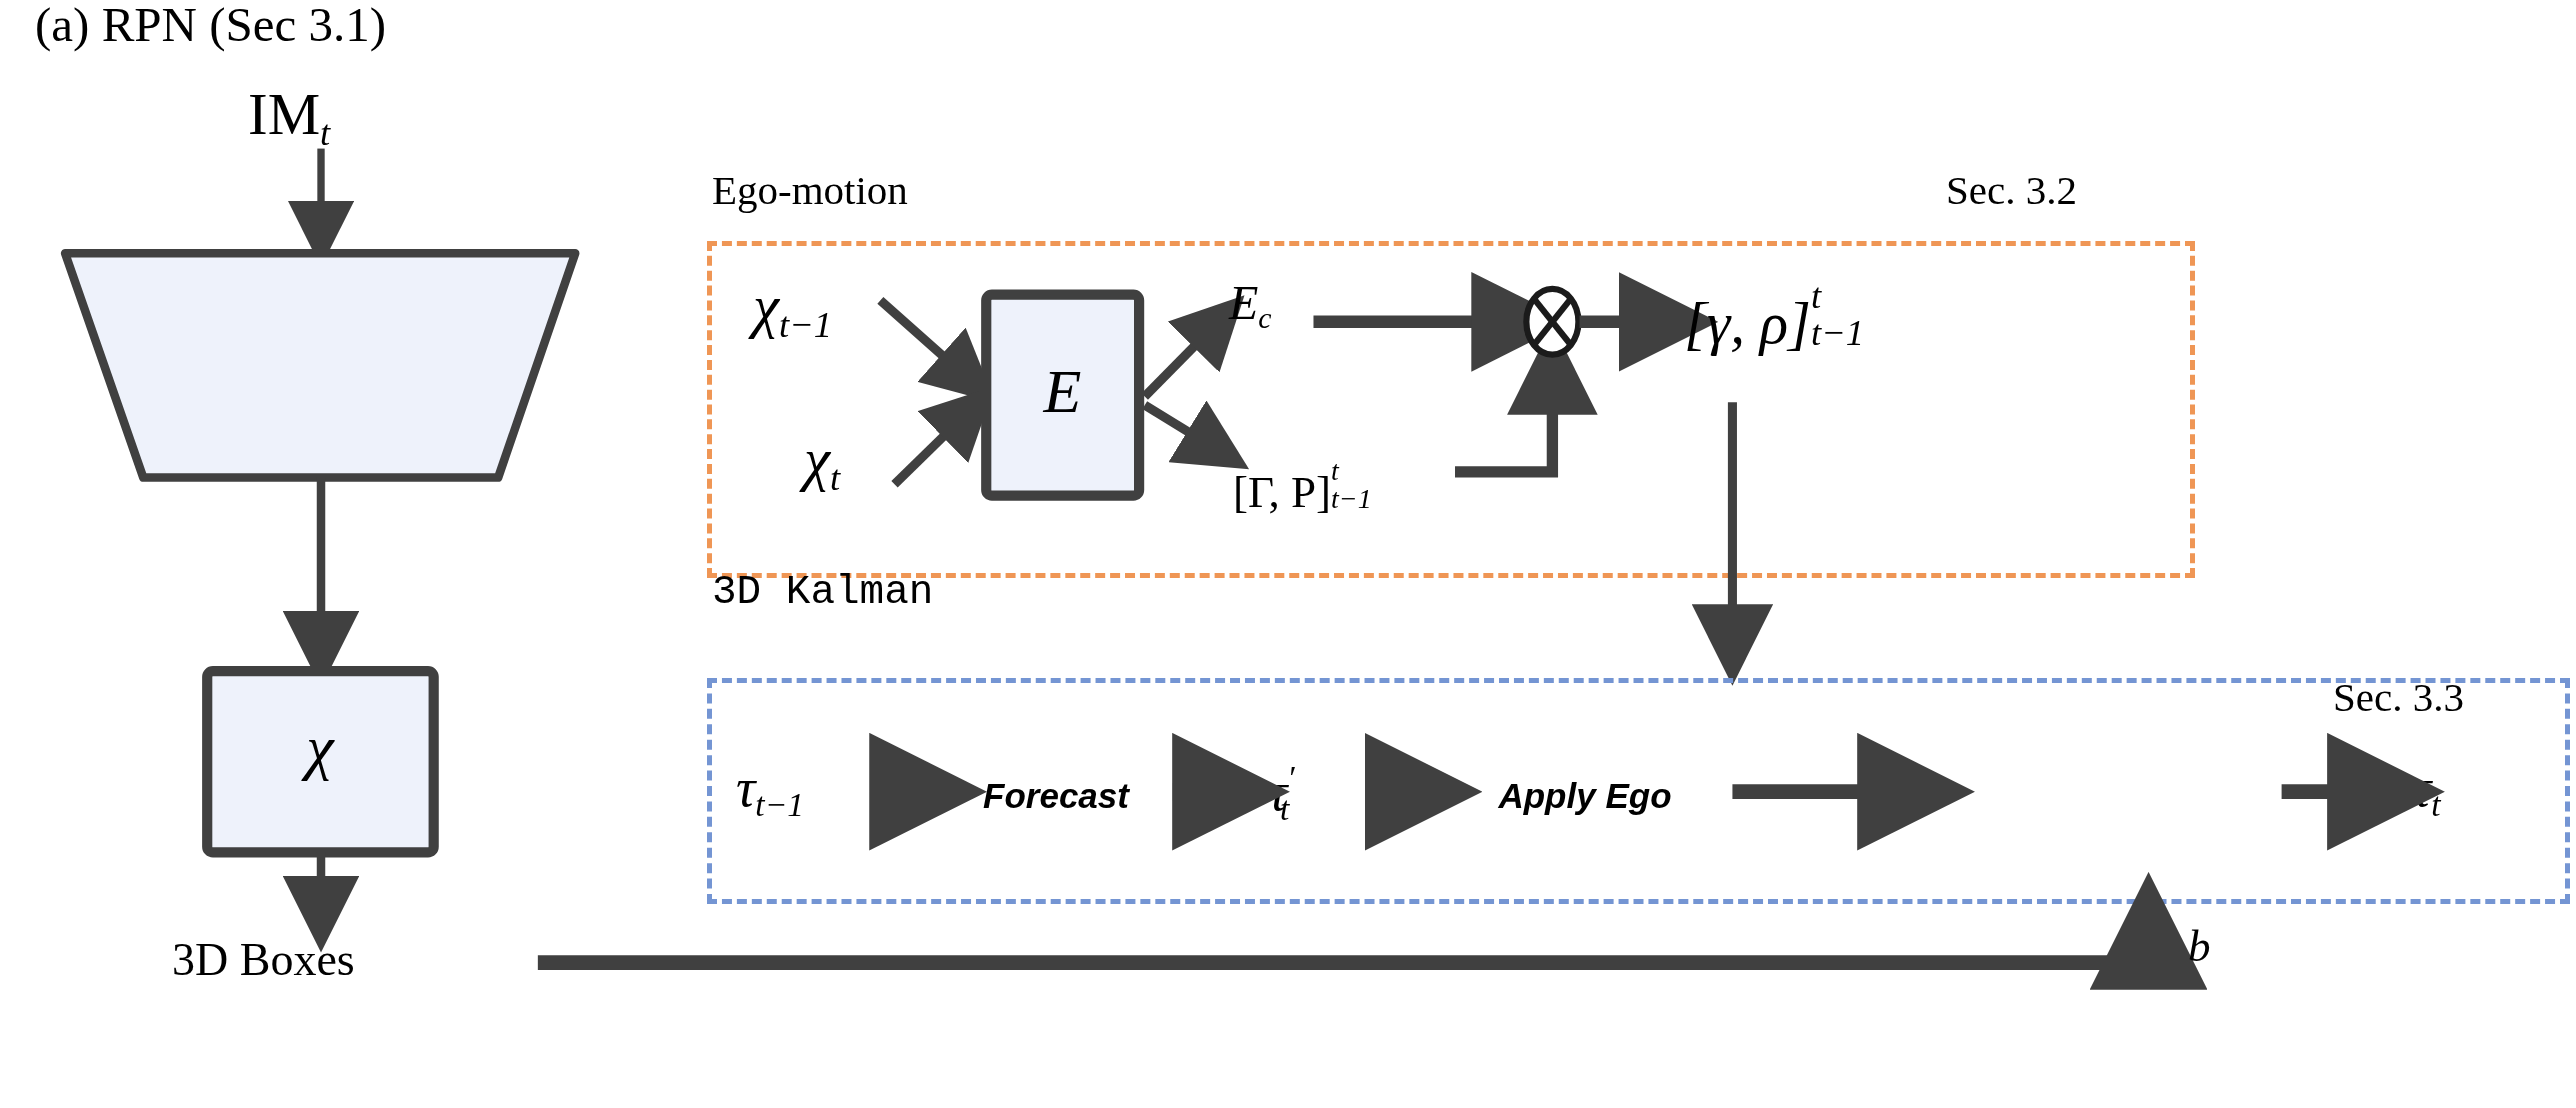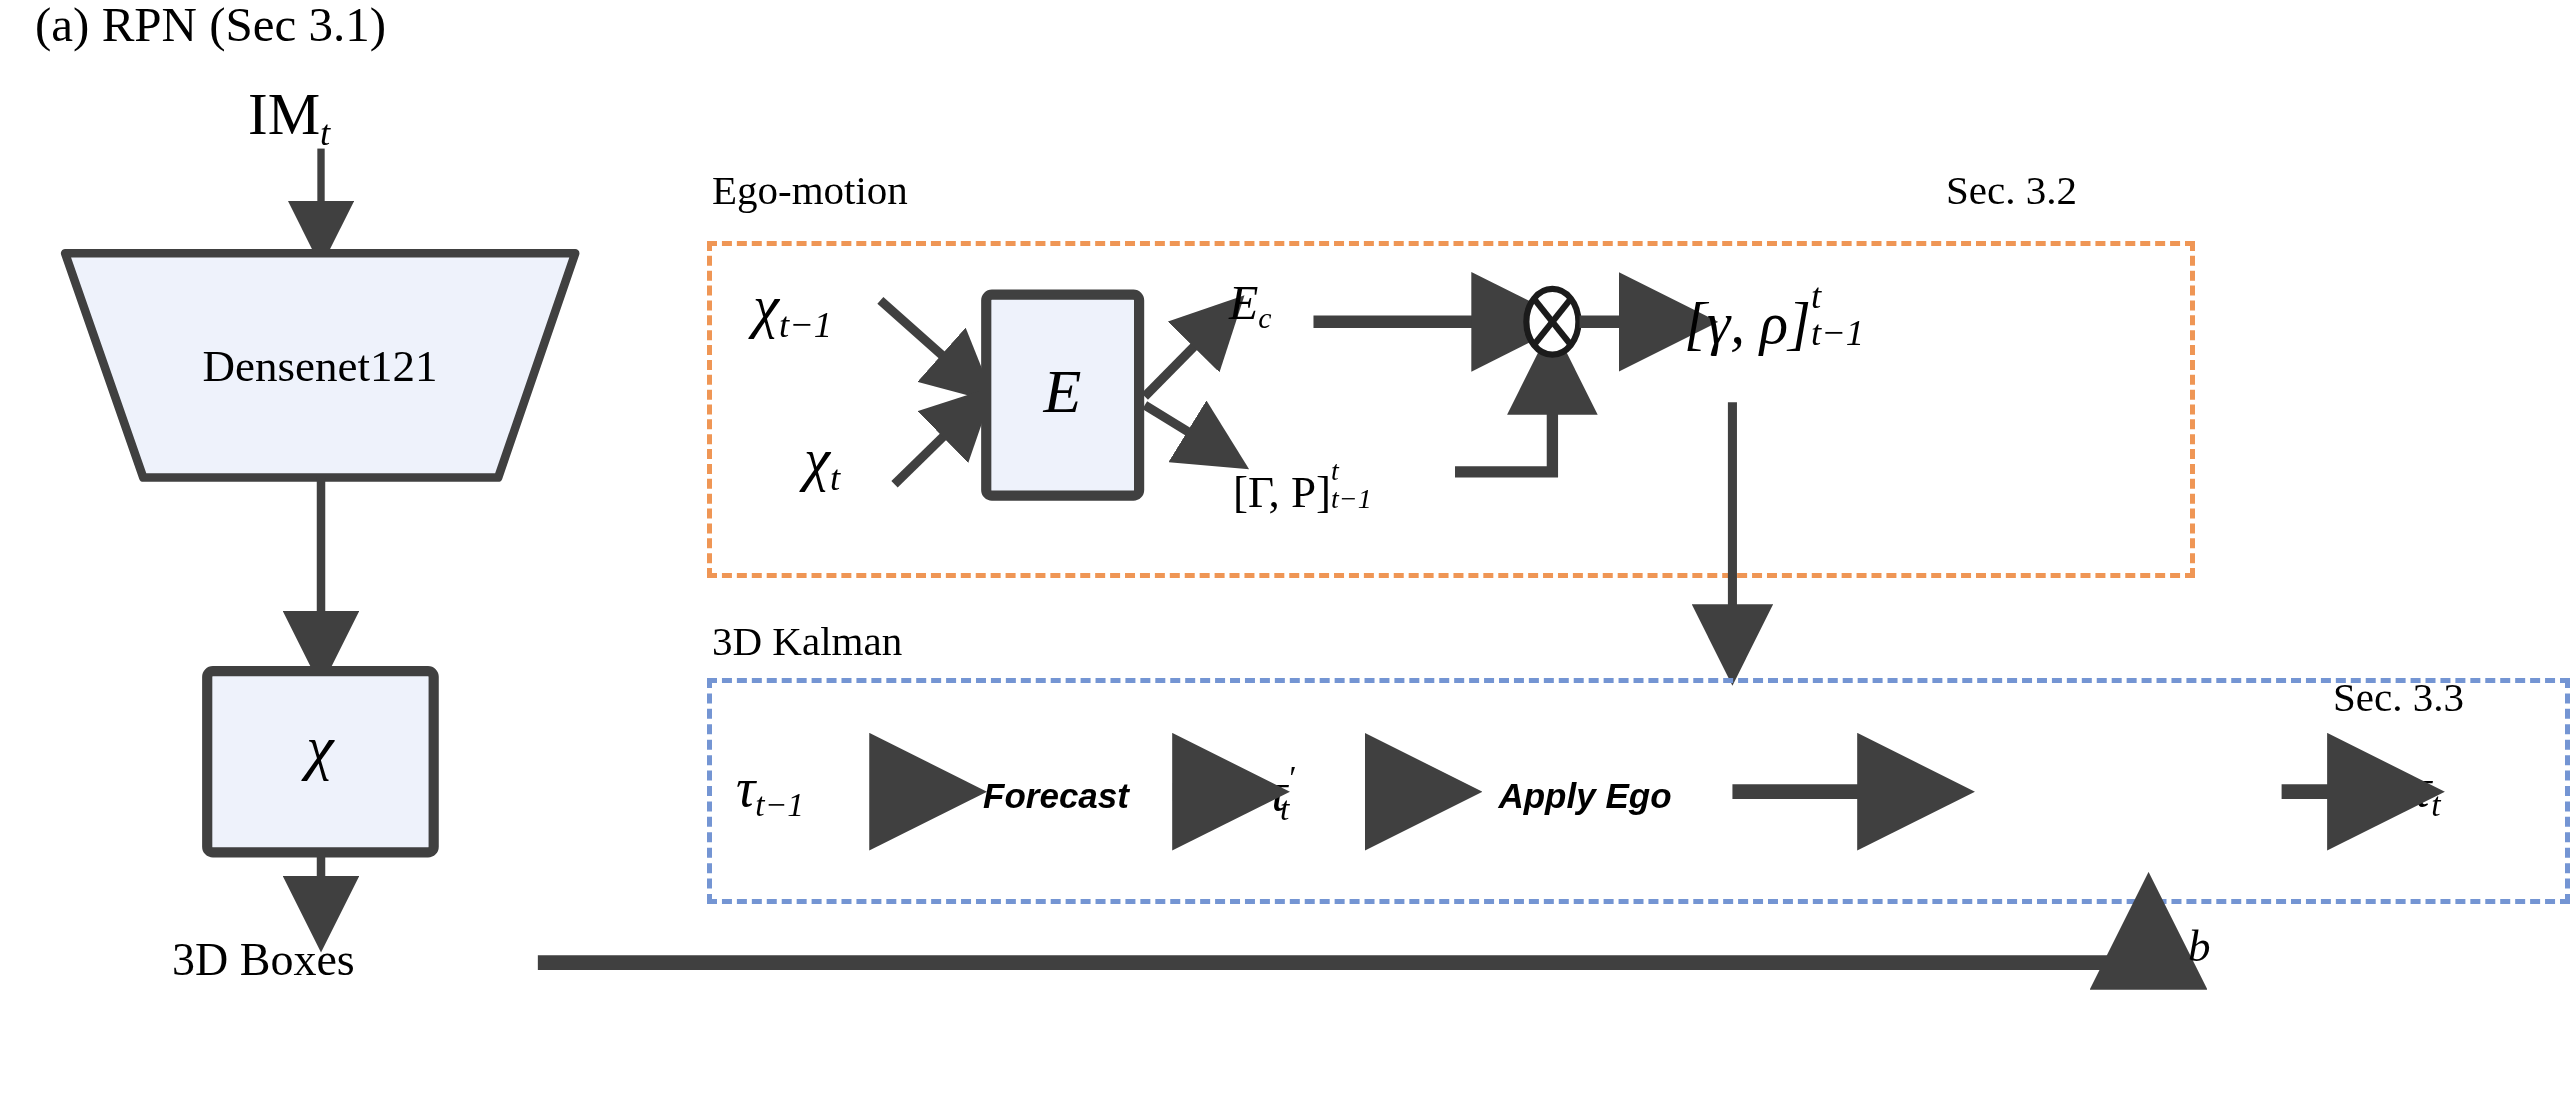--- a/index.html
+++ b/index.html
@@ -103,21 +103,20 @@
 
     <path d="M115,447 L1016,447 L880,843 L253,843 Z" fill="#eef2fb" stroke="#404040" stroke-width="15" stroke-linejoin="round"></path>
 
     <line class="stroke" x1="567" y1="843" x2="567" y2="1157" stroke-width="15" marker-end="url(#arrowDark)"></line>
 
     <rect x="366" y="1185" width="400" height="320" rx="10" ry="10" fill="#eef2fb" stroke="#404040" stroke-width="18"></rect>
 
     <line class="stroke" x1="567" y1="1505" x2="567" y2="1625" stroke-width="15" marker-end="url(#arrowDark)"></line>
   </svg>
 
-  <div class="abs" style="left:65px; top:340px; width:510px; text-align:center; font-size:45px; font-family:'Liberation Serif',serif;">Densenet121</div>
 
   <div class="abs math" style="left:207px; top:716px; width:226px; text-align:center; font-size:62px;">χ</div>
 
   <div class="abs plain-label" style="left:172px; top:937px;">3D Boxes</div>
 
   <div class="abs cap" style="left:712px; top:170px;text-align:center;">Ego-motion</div>
 
   <div class="abs cap" style="left:1946px; top:170px;">Sec. 3.2</div>
 
   <div class="abs group-box orange-box" style="left:707px; top:241px; width:1488px; height:337px;"></div>
@@ -152,21 +151,21 @@
   </svg>
 
   <div class="abs math" style="left:986px; top:360px; width:153px; text-align:center; font-size:62px;">E</div>
 
   <div class="abs math" style="left:1229px; top:279px; font-size:48px;"><span>E</span><span class="sub">c</span></div>
 
   <div class="abs math mathup" style="left:1233px; top:426px; font-size:45px;"><span class="mathup">[Γ,  P]</span><span class="subsup"><span>t</span><span>t−1</span></span></div>
 
   <div class="abs math" style="left:1684px; top:277px; font-size:59px;"><span>[γ,  ρ]</span><span class="subsup"><span>t</span><span>t−1</span></span></div>
 
-  <div class="abs cap" style="left:712px; top:621px;">3D Kalman</div>
+  <div class="abs cap" style="left:712px; top:572px;font-family:Liberation Mono, monospace;">3D Kalman</div>
 
   <div class="abs cap" style="left:2333px; top:629px;margin-top:48px;">Sec. 3.3</div>
 
   <div class="abs group-box blue-box" style="left:707px; top:678px; width:1863px; height:226px;"></div>
 
   <div class="abs math" style="left:736px; top:761px; font-size:54px;"><span>τ</span><span class="sub">t−1</span></div>
 
   <div class="abs stage" style="left:957px; top:777px; width:198px;">Forecast</div>
 
   <div class="abs math" style="left:1268px; top:761px; font-size:54px;"><span>τ</span><span class="sup">′</span><span class="sub" style="margin-left:-14.7px;">t</span></div>

